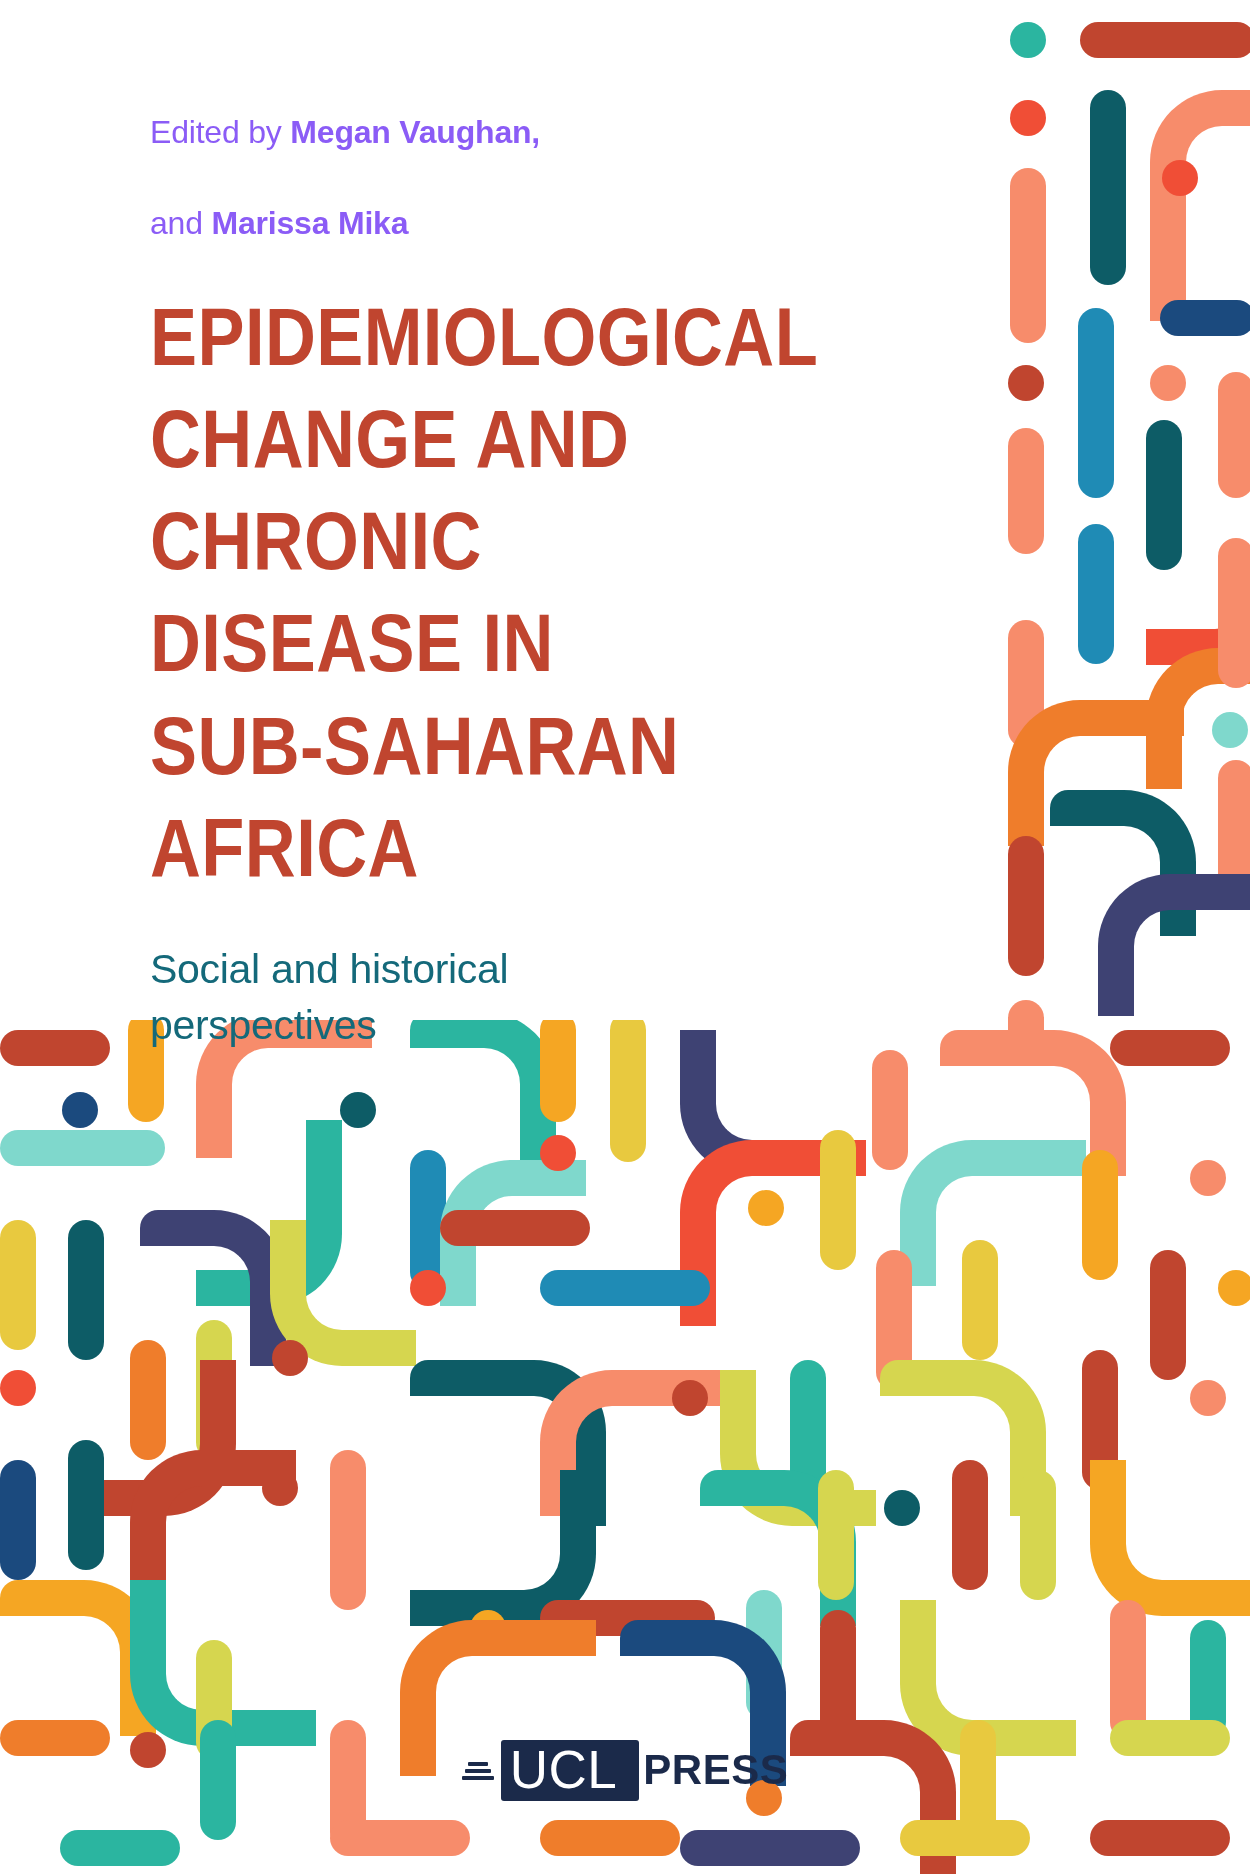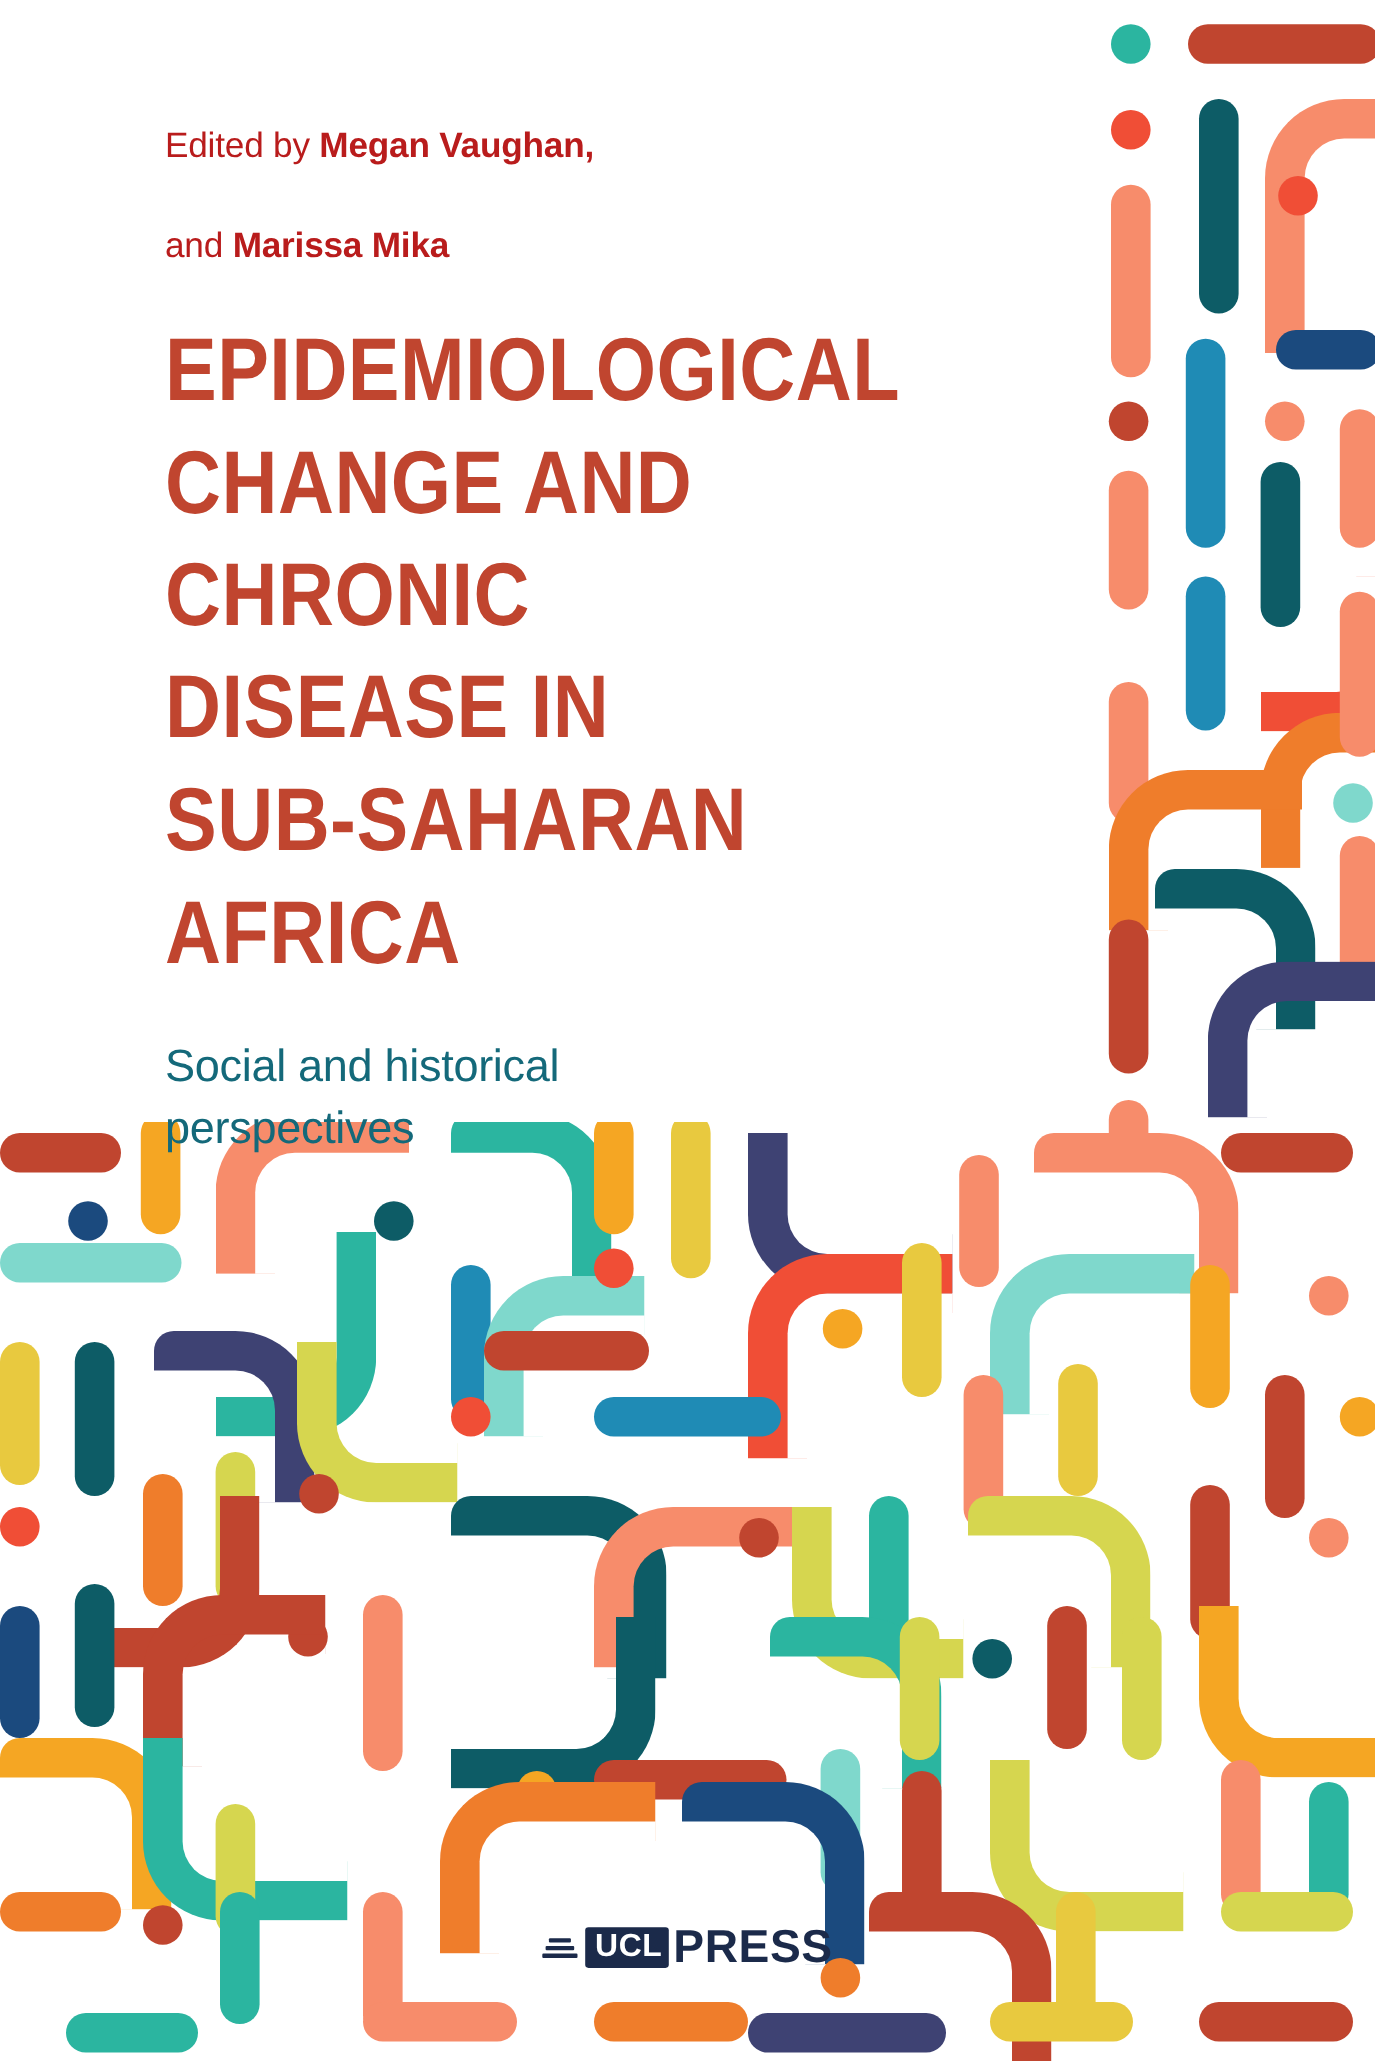--- a/index.html
+++ b/index.html
@@ -41,21 +41,21 @@
   #text-block {
     position: absolute;
     left: 150px;
     top: 110px;
     width: 740px;
     z-index: 5;
   }
   #editors {
     font-size: 32px;
     line-height: 1.42;
-    color: #b91c1c;
+    color: #8b5cf6;
     font-weight: 400;
     letter-spacing: -0.2px;
     margin-bottom: 40px;
   }
   #editors .b {
     font-weight: 700;
   }
   #title {
     color: #c0452f;
     font-family: "Liberation Sans Narrow", "Liberation Sans", sans-serif;
@@ -97,24 +97,24 @@
     margin-right: 7px;
     margin-top: 2px;
   }
   #logo-mark .bar {
     background: #1b2a4a;
     border-radius: 1px;
   }
   #logo-ucl {
     background: #1b2a4a;
     color: #ffffff;
-    font-weight: 700;
-    font-size: 29px;
+    font-weight: 400;
+    font-size: 53px;
     letter-spacing: 0.5px;
-    padding: 3px 6px 5px 9px;
+    padding: 3px 22px 5px 9px;
     line-height: 1;
     border-radius: 3px;
   }
   #logo-press {
     color: #1b2a4a;
     font-weight: 700;
     font-size: 42px;
     letter-spacing: 0.5px;
     line-height: 1;
     padding-left: 4px;

